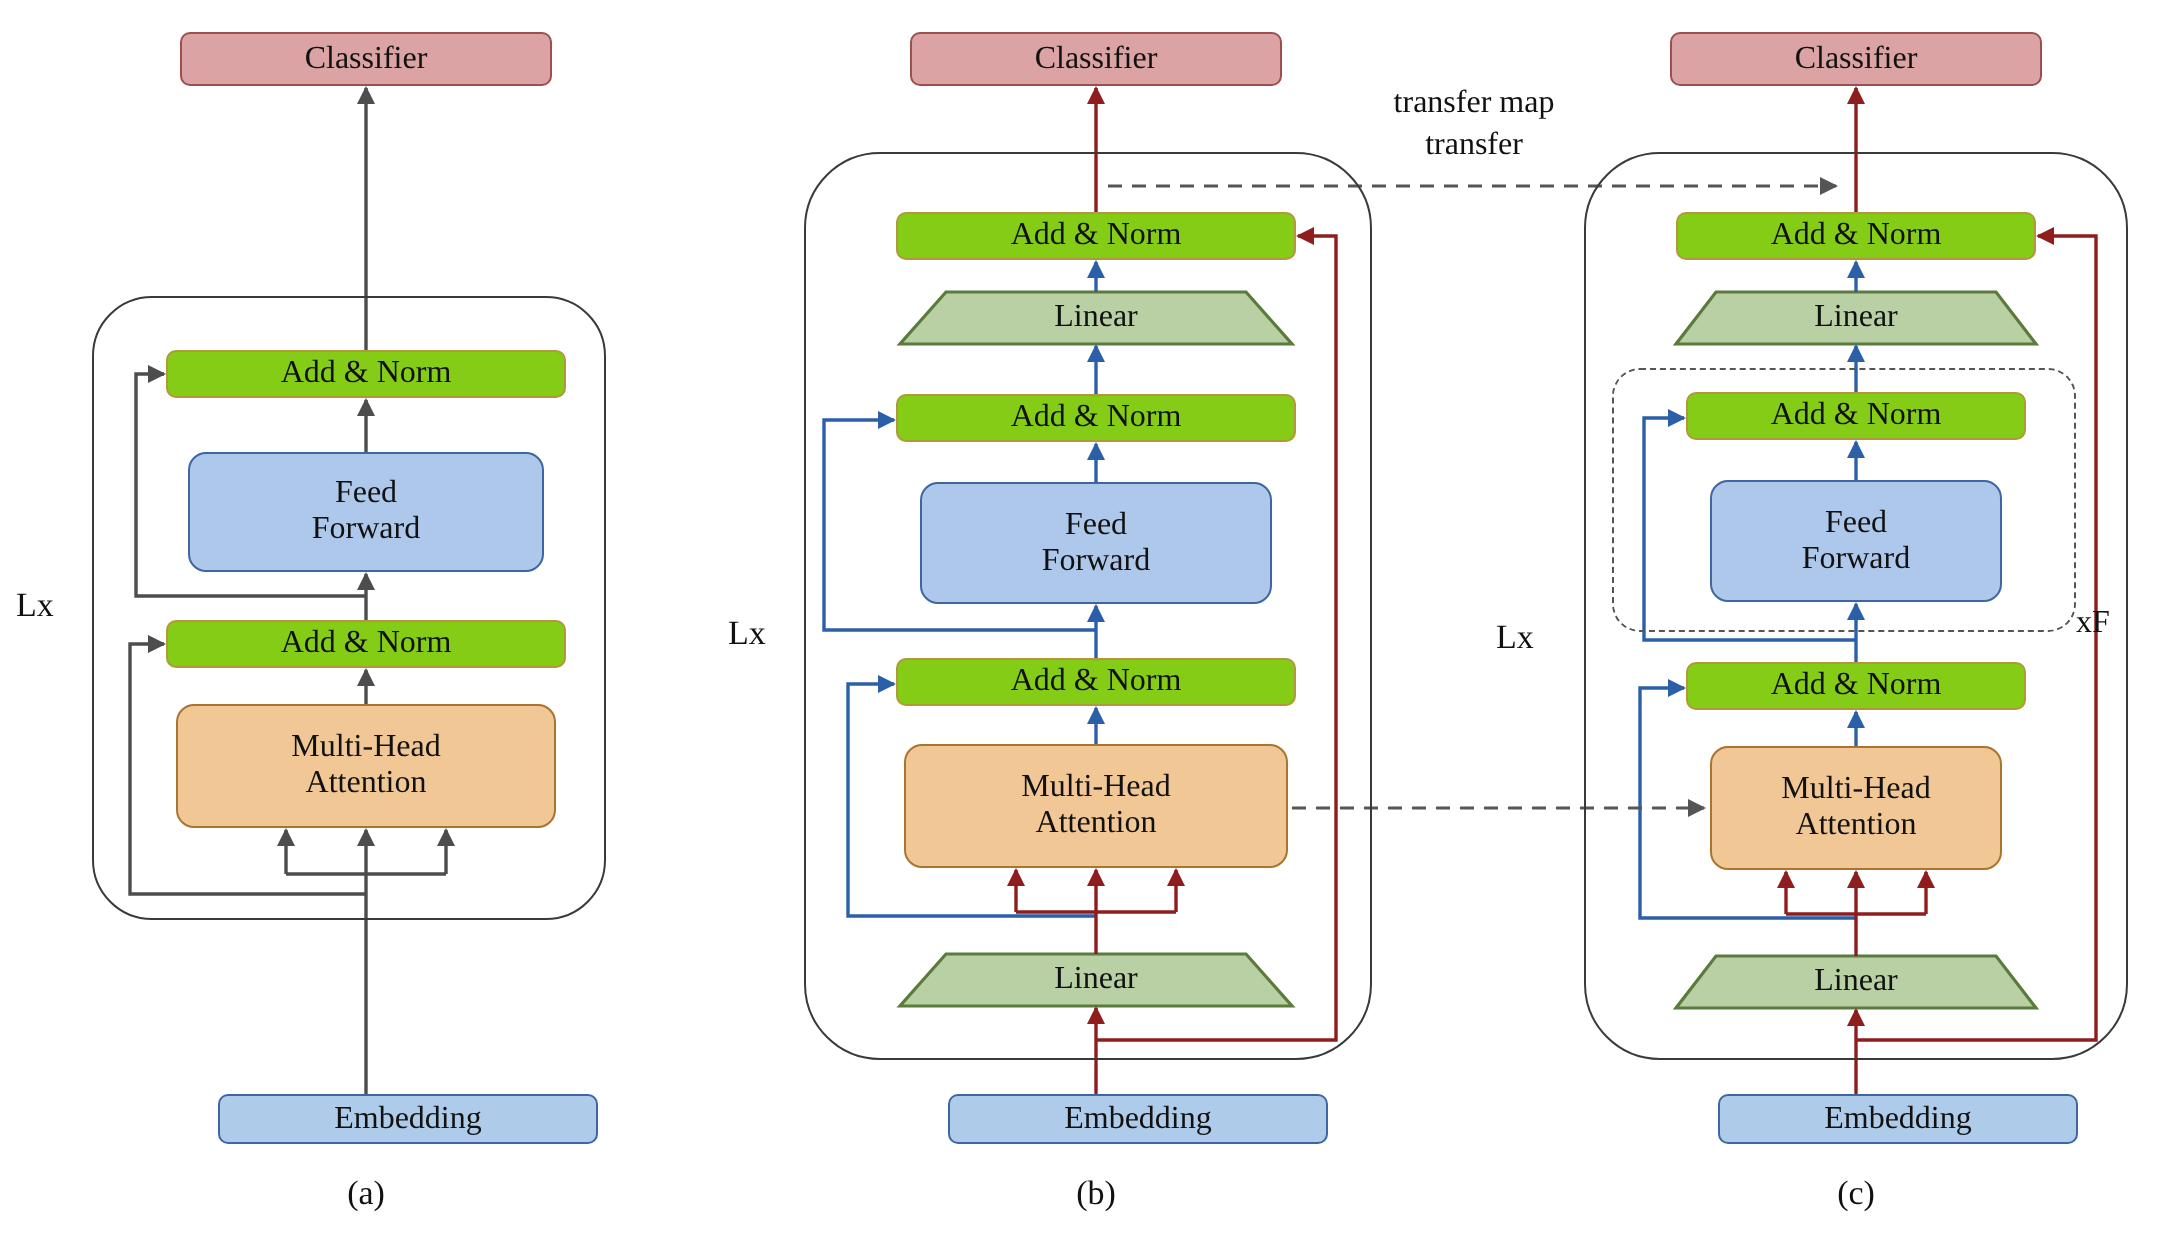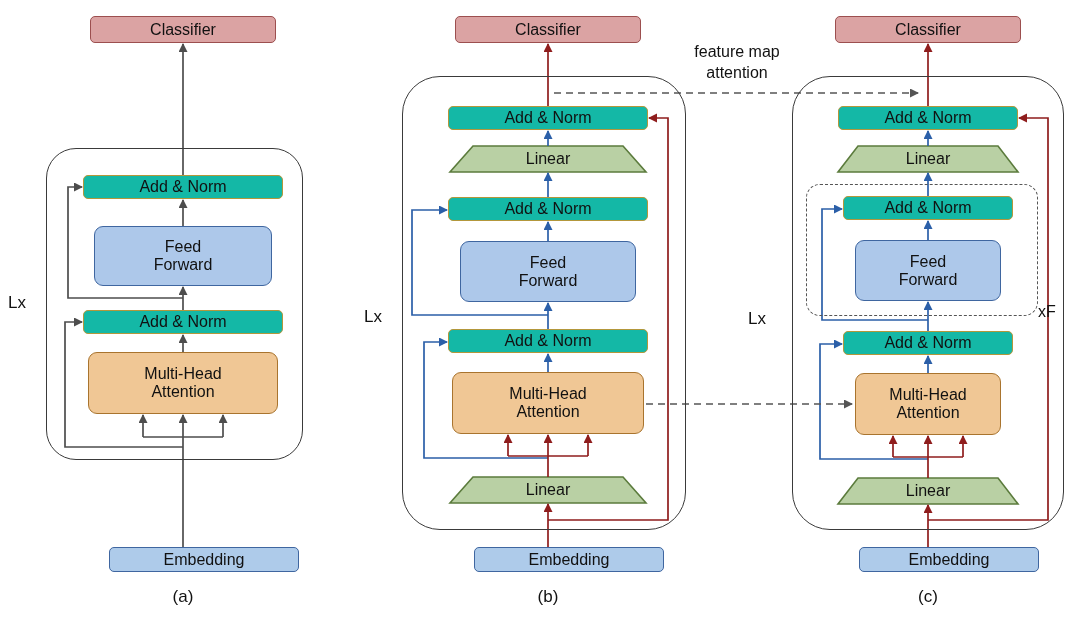--- a/index.html
+++ b/index.html
@@ -1,28 +1,28 @@
 <!DOCTYPE html>
 <html><head>
 <meta charset="utf-8">
 <style>
   html,body { margin:0; padding:0; background:#fff; }
   .canvas {
     position:relative; width:1080px; height:628px; background:#ffffff;
-    font-family:Liberation Sans, sans-serif; color:#111; overflow:hidden;
+    font-family:Liberation Serif, serif; color:#111; overflow:hidden;
   }
   svg.arrows { position:absolute; left:0; top:0; z-index:1; }
   .box {
     position:absolute; box-sizing:border-box; z-index:2;
     display:flex; align-items:center; justify-content:center;
     text-align:center; font-size:16px; line-height:1.12; white-space:pre-line;
     border:1.5px solid #333; border-radius:5px;
   }
   .classifier { background:#dba3a3; border-color:#9c4f4f; }
-  .addnorm    { background:#14b8a6; border-color:#b3973b; }
+  .addnorm    { background:#84cc16; border-color:#b3973b; }
   .ff         { background:#adc8ea; border-color:#3f66a0; border-radius:9px; }
   .mha        { background:#f0c795; border-color:#a9742e; border-radius:9px; }
   .embedding  { background:#aecbea; border-color:#3f66a0;margin-left:21px; }
   .container-box {
     position:absolute; box-sizing:border-box; z-index:1;
     border:1.6px solid #3a3a3a; border-radius:30px; background:transparent;
   }
   .round-lg { border-radius:38px; }
   .dashed-box {
     position:absolute; box-sizing:border-box; z-index:1;
@@ -147,21 +147,21 @@
 Forward</div>
     <div class="box addnorm" style="left:448px; top:329px; width:200px; height:24px;">Add &amp; Norm</div>
     <div class="box mha" style="left:452px; top:372px; width:192px; height:62px;">Multi-Head
 Attention</div>
     <div class="linear-label" style="left:473px; top:478px; width:150px; height:24px;">Linear</div>
     <div class="box embedding" style="left:453px; top:547px; width:190px; height:25px;">Embedding</div>
     <div class="side-label" style="left:364px; top:307px;">Lx</div>
     <div class="caption" style="left:515px; top:587px; width:66px;">(b)</div>
   </div>
 
-  <div class="note" style="left:682px; top:42px; width:110px;">feature map attention</div>
+  <div class="note" style="left:682px; top:42px; width:110px;">transfer map transfer</div>
 
   <div>
     <div class="box classifier" style="left:835px; top:16px; width:186px; height:27px;">Classifier</div>
     <div class="container-box round-lg" style="left:792px; top:76px; width:272px; height:454px;"></div>
     <div class="box addnorm" style="left:838px; top:106px; width:180px; height:24px;">Add &amp; Norm</div>
     <div class="linear-label" style="left:858px; top:147px; width:140px; height:24px;">Linear</div>
     <div class="dashed-box" style="left:806px; top:184px; width:232px; height:132px;"></div>
     <div class="box addnorm" style="left:843px; top:196px; width:170px; height:24px;">Add &amp; Norm</div>
     <div class="box ff" style="left:855px; top:240px; width:146px; height:61px;">Feed
 Forward</div>

